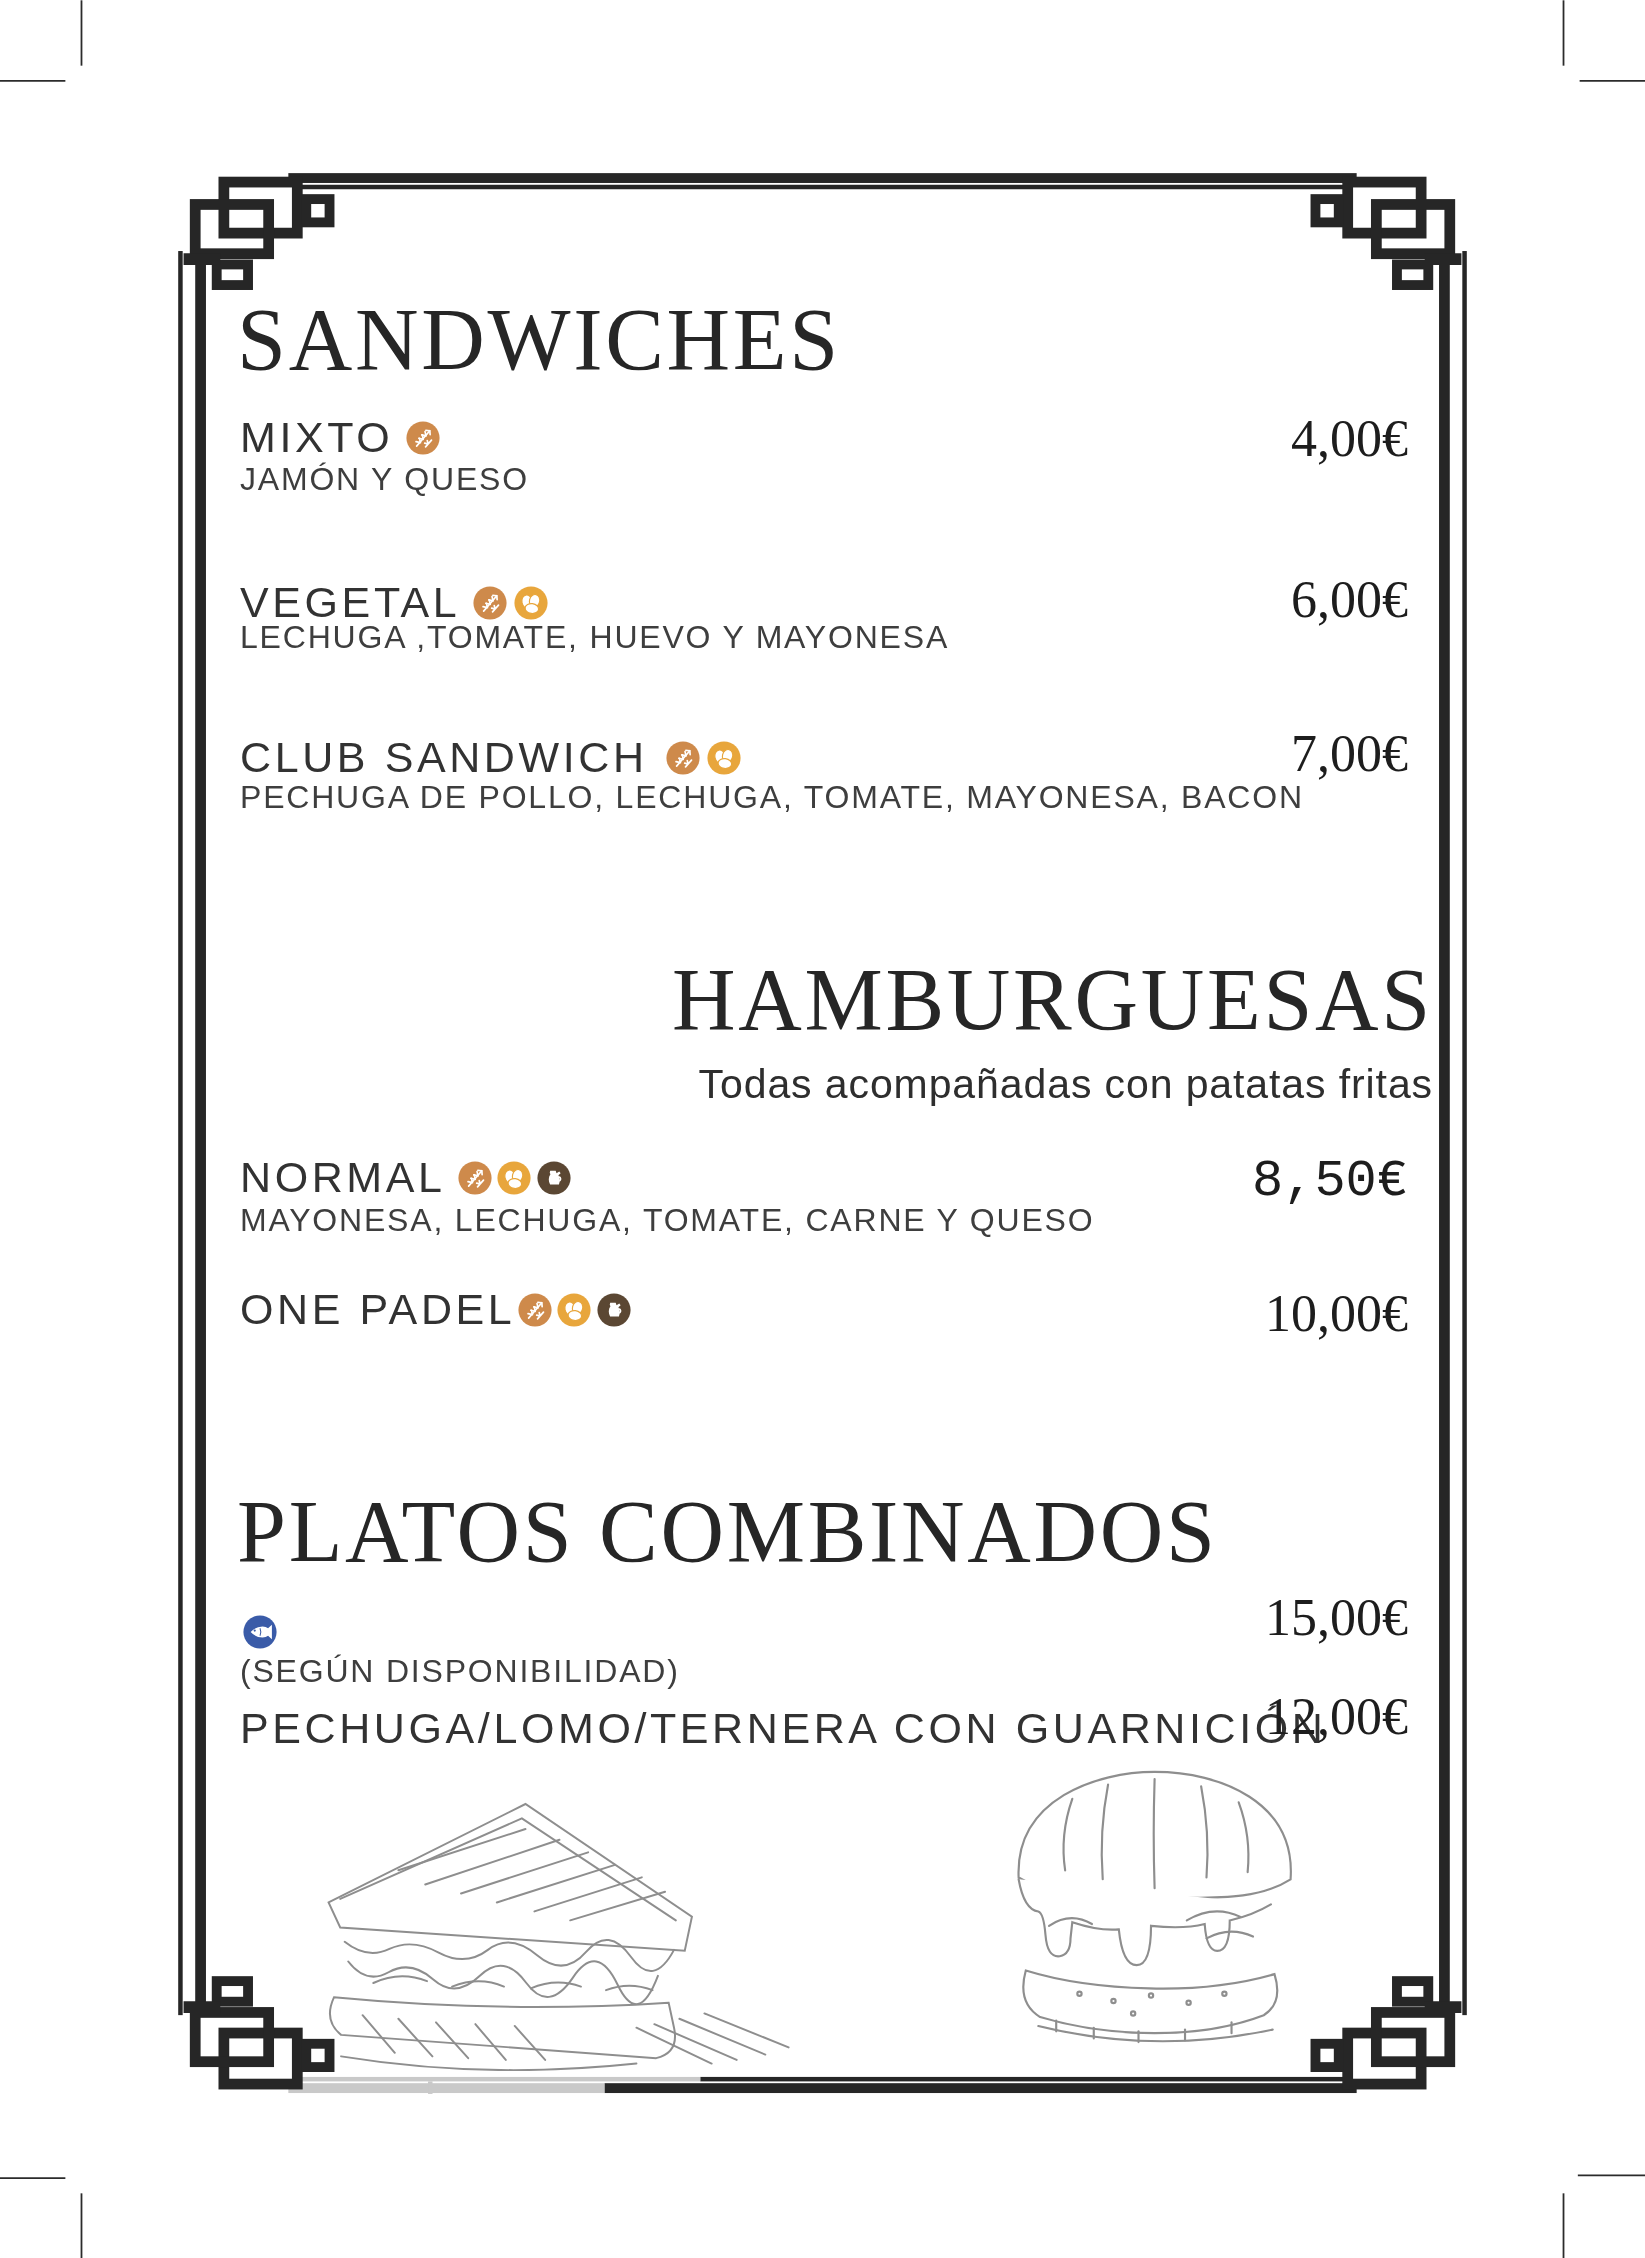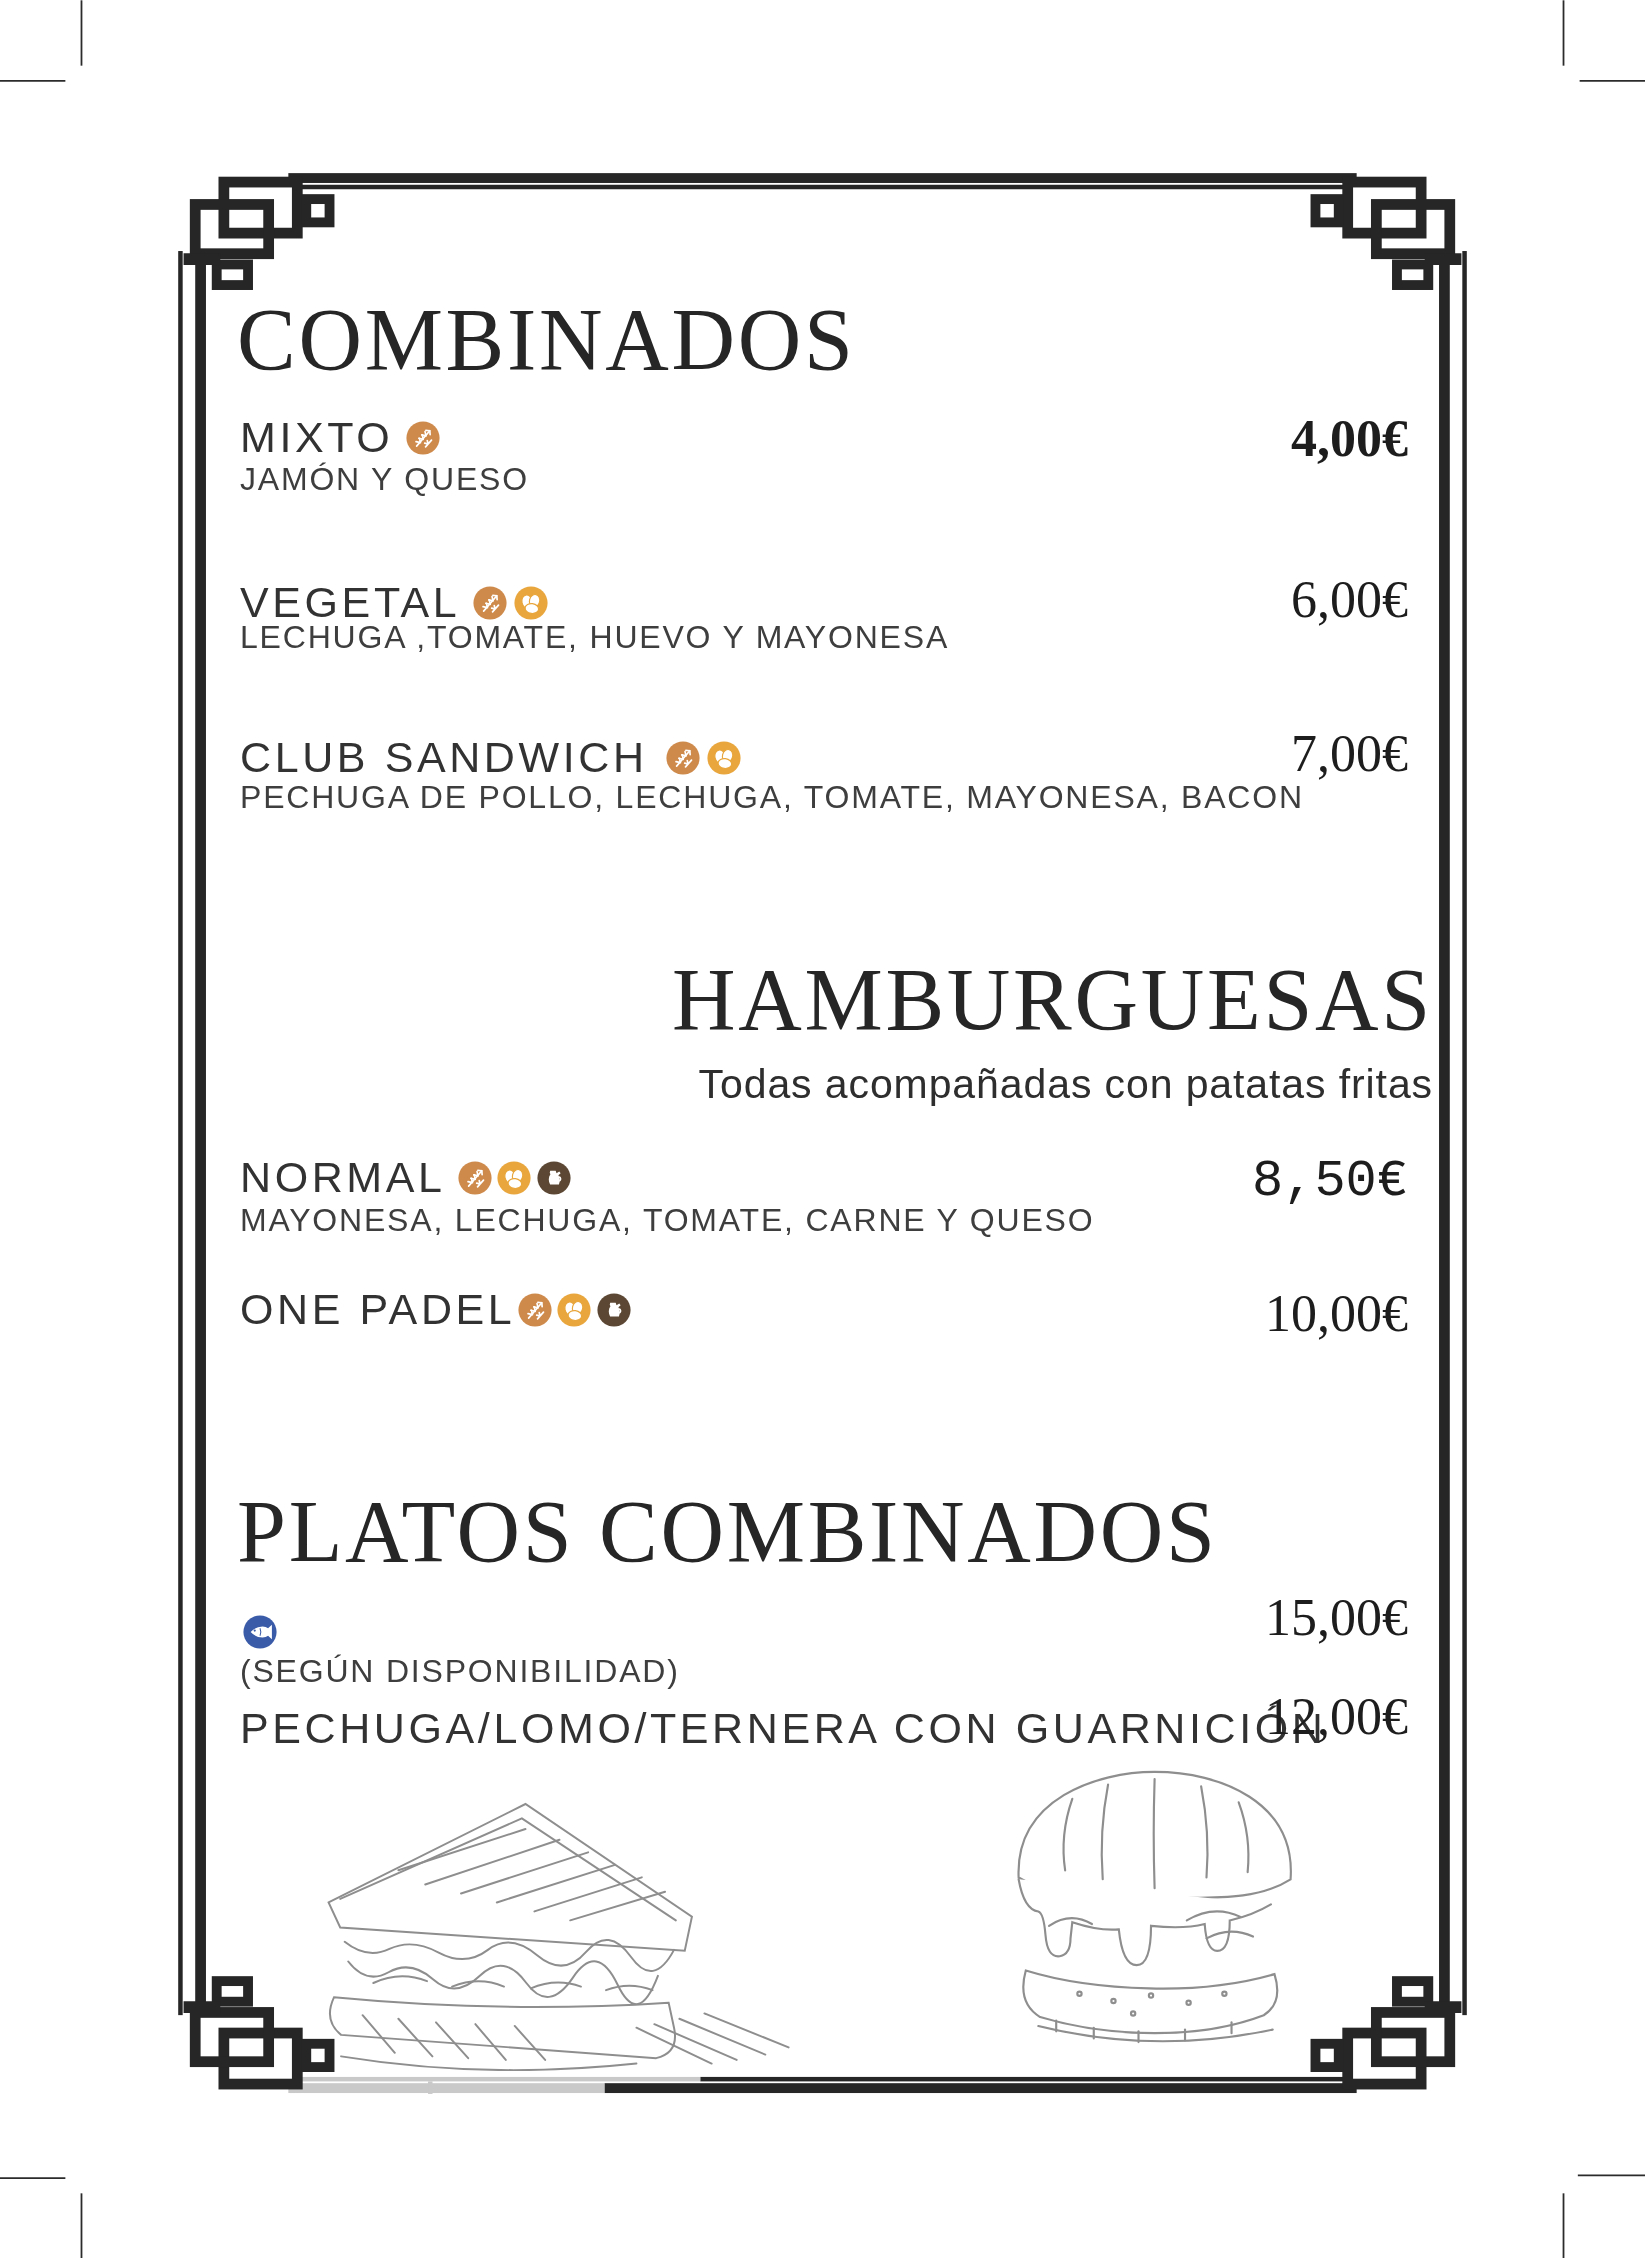--- a/index.html
+++ b/index.html
@@ -62,39 +62,39 @@
       <rect x="478" y="2324" width="5" height="14"></rect>
     </g>
     <g>
       <use href="#corner"></use>
       <use href="#corner" transform="translate(1837,0) scale(-1,1)"></use>
       <use href="#corner" transform="translate(0,2530) scale(1,-1)"></use>
       <use href="#corner" transform="translate(1837,2530) scale(-1,-1)"></use>
     </g>
   </svg>
 
-  <div class="section-title" style="left:237px;top:296px;">COMBINADOS</div>
+  <div class="section-title" style="left:237px;top:296px;">SANDWICHES</div>
 
   <div class="item-line" style="left:240px;top:414px;">
     <span class="item-name">MIXTO</span>
     <svg class="al" viewBox="0 0 40 40">
       <circle cx="20" cy="20" r="19.5" fill="#CE8A4B"></circle>
       <g stroke="#fff" stroke-width="2" stroke-linecap="round" fill="none">
         <path d="M12.5,29.5 L28,11.5"></path>
         <path d="M17,25.5 l-5.2,-1.2 M17,25.5 l-1.2,-5.2"></path>
         <path d="M20.3,21.5 l-5.2,-1.2 M20.3,21.5 l-1.2,-5.2"></path>
         <path d="M23.6,17.5 l-5,-1.2 M23.6,17.5 l-1.2,-5"></path>
         <path d="M28,11.5 l-4.6,-0.4 M28,11.5 l0.4,4.6"></path>
         <path d="M23,30.5 l7,-8 M26,27 l-4,-1 M26,27 l-1,-4"></path>
       </g>
     </svg>
 
   </div>
   <div class="item-desc" style="left:240px;top:462px;">JAMÓN Y QUESO</div>
-  <div class="price" style="top:413px;font-weight:bold;">4,00€</div>
+  <div class="price" style="top:413px;">4,00€</div>
 
   <div class="item-line" style="left:240px;top:579px;">
     <span class="item-name">VEGETAL</span>
     <svg class="al" viewBox="0 0 40 40">
       <circle cx="20" cy="20" r="19.5" fill="#CE8A4B"></circle>
       <g stroke="#fff" stroke-width="2" stroke-linecap="round" fill="none">
         <path d="M12.5,29.5 L28,11.5"></path>
         <path d="M17,25.5 l-5.2,-1.2 M17,25.5 l-1.2,-5.2"></path>
         <path d="M20.3,21.5 l-5.2,-1.2 M20.3,21.5 l-1.2,-5.2"></path>
         <path d="M23.6,17.5 l-5,-1.2 M23.6,17.5 l-1.2,-5"></path>

